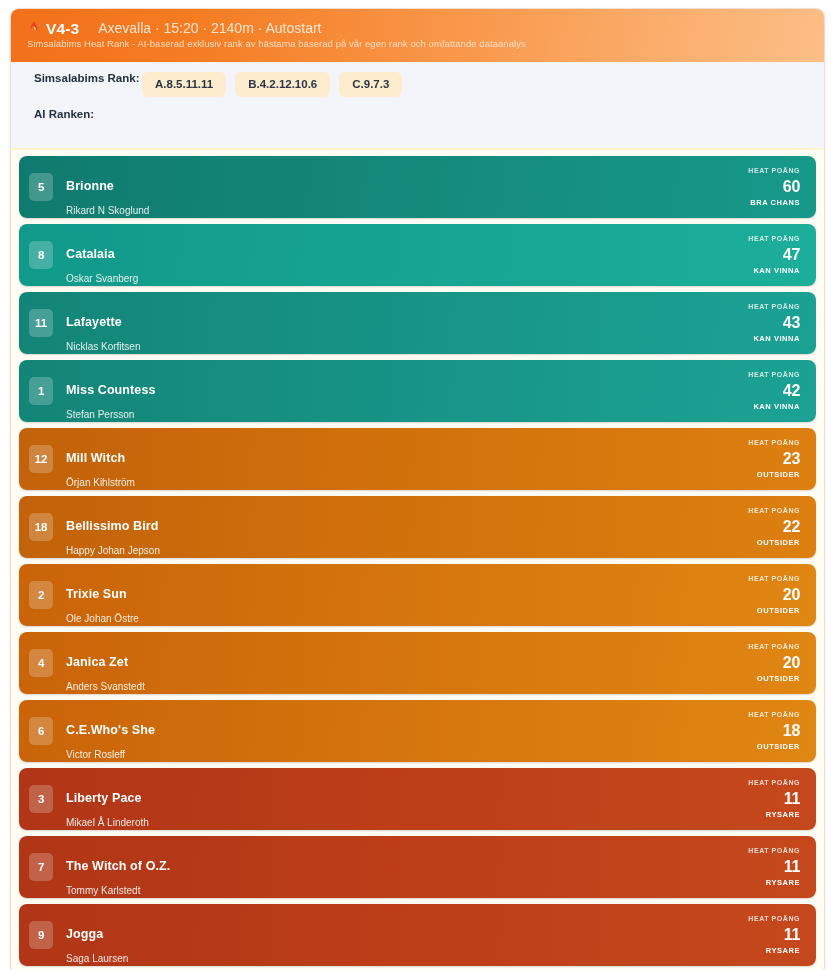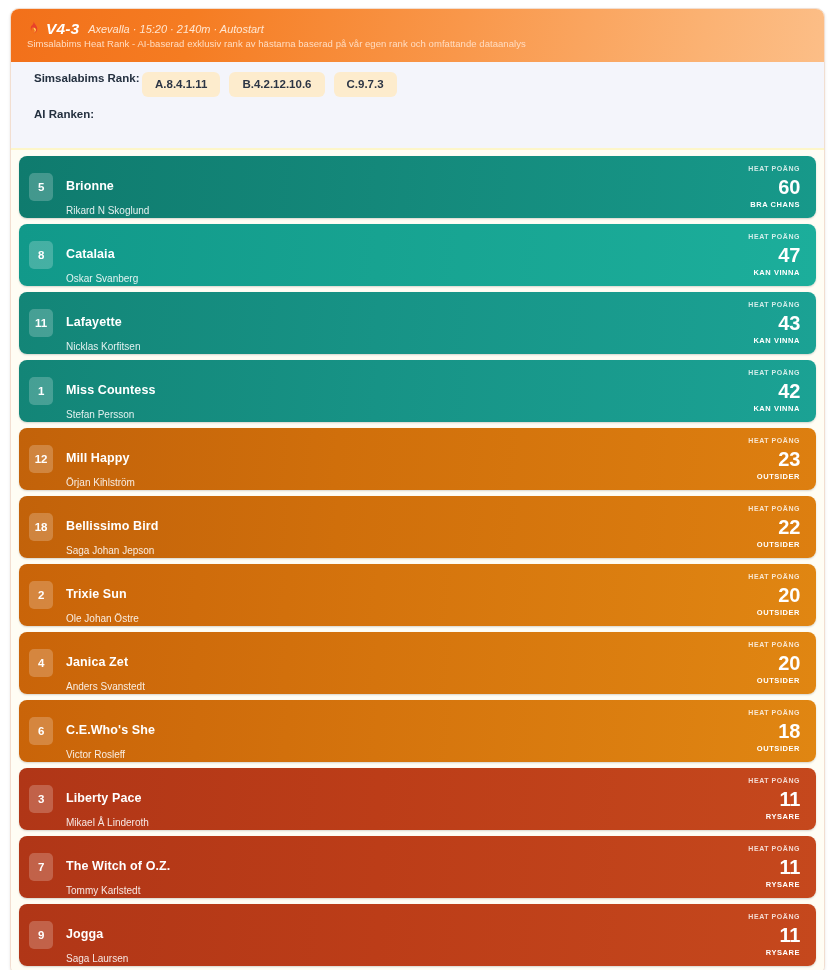--- a/index.html
+++ b/index.html
@@ -30,44 +30,42 @@
     box-shadow: 0 1px 3px rgba(0,0,0,0.10);
   }
 
   
   .banner {
     background: linear-gradient(100deg, #f2701a 0%, #f57c22 22%, #f9974a 55%, #fbb273 85%, #fcbe87 100%);
     padding: 11px 16px 13px 16px;
   }
   .banner-title-row {
     display: flex;
-    align-items: center;
     gap: 6px;
     white-space: nowrap;
-    font-style: italic;
   }
   .flame-icon {
     display: inline-block;
     width: 13px;
     height: 16px;
     flex: 0 0 auto;
     position: relative;
     top: 0px;
   }
   .race-code {
     color: #ffffff;
     font-size: 15.5px;
     font-weight: bold;
     letter-spacing: 0.1px;
   }
   .race-meta {
     color: #ffe6d1;
-    font-size: 11px;
+    font-size: 14px;
     font-weight: normal;
-    margin-left: 3px;
+    margin-left: 13px;
   }
   .banner-sub {
     color: #ffdcc1;
     font-size: 9.5px;
     letter-spacing: 0.05px;
   }
 
   
   .rank-strip {
     background: #f4f5fb;
@@ -179,21 +177,21 @@
   }
   .score-label {
     color: rgba(255,255,255,0.80);
     font-size: 7px;
     font-weight: bold;
     letter-spacing: 0.55px;
     line-height: 1;
   }
   .score-value {
     color: #ffffff;
-    font-size: 20px;
+    font-size: 16px;
     font-weight: bold;
     line-height: 1.12;
     margin-top: 4px;
     letter-spacing: -0.3px;
   }
   .score-tag {
     color: #ffffff;
     font-size: 7.5px;
     font-weight: bold;
     letter-spacing: 0.55px;
@@ -218,21 +216,21 @@
         <span class="race-code">V4-3</span>
         <span class="race-meta">Axevalla · 15:20 · 2140m · Autostart</span>
       </div>
       <div class="banner-sub">Simsalabims Heat Rank - AI-baserad exklusiv rank av hästarna baserad på vår egen rank och omfattande dataanalys</div>
     </div>
 
     <div class="rank-strip">
       <div class="rank-line">
         <span class="rank-label simsa">Simsalabims Rank:</span>
         <div class="chips">
-          <span class="chip">A.8.4.1.11</span>
+          <span class="chip">A.8.5.11.11</span>
           <span class="chip">B.4.2.12.10.6</span>
           <span class="chip">C.9.7.3</span>
         </div>
       </div>
       <div class="rank-line">
         <span class="rank-label ai">AI Ranken:</span>
       </div>
     </div>
 
     <div class="rows" id="rows-container">
@@ -280,34 +278,34 @@
           </div>
           <div class="score-block">
             <div class="score-label">HEAT POÄNG</div>
             <div class="score-value">42</div>
             <div class="score-tag">KAN VINNA</div>
           </div>
         </div>
         <div class="row t-orange">
           <span class="num-badge">12</span>
           <div class="horse-info">
-            <div class="horse-name">Mill Happy</div>
+            <div class="horse-name">Mill Witch</div>
             <div class="driver-name">Örjan Kihlström</div>
           </div>
           <div class="score-block">
             <div class="score-label">HEAT POÄNG</div>
             <div class="score-value">23</div>
             <div class="score-tag">OUTSIDER</div>
           </div>
         </div>
         <div class="row t-orange">
           <span class="num-badge">18</span>
           <div class="horse-info">
             <div class="horse-name">Bellissimo Bird</div>
-            <div class="driver-name">Saga Johan Jepson</div>
+            <div class="driver-name">Happy Johan Jepson</div>
           </div>
           <div class="score-block">
             <div class="score-label">HEAT POÄNG</div>
             <div class="score-value">22</div>
             <div class="score-tag">OUTSIDER</div>
           </div>
         </div>
         <div class="row t-orange2">
           <span class="num-badge">2</span>
           <div class="horse-info">

